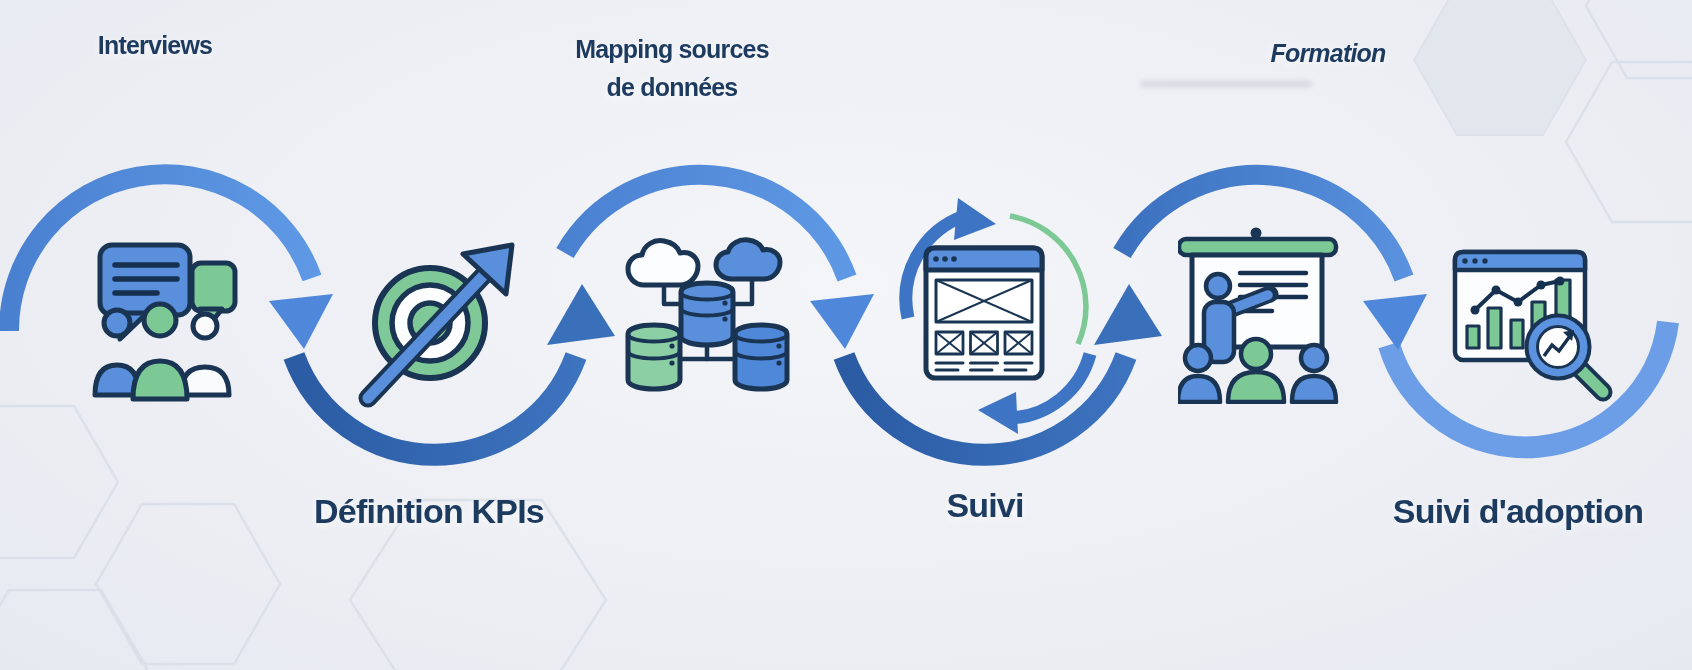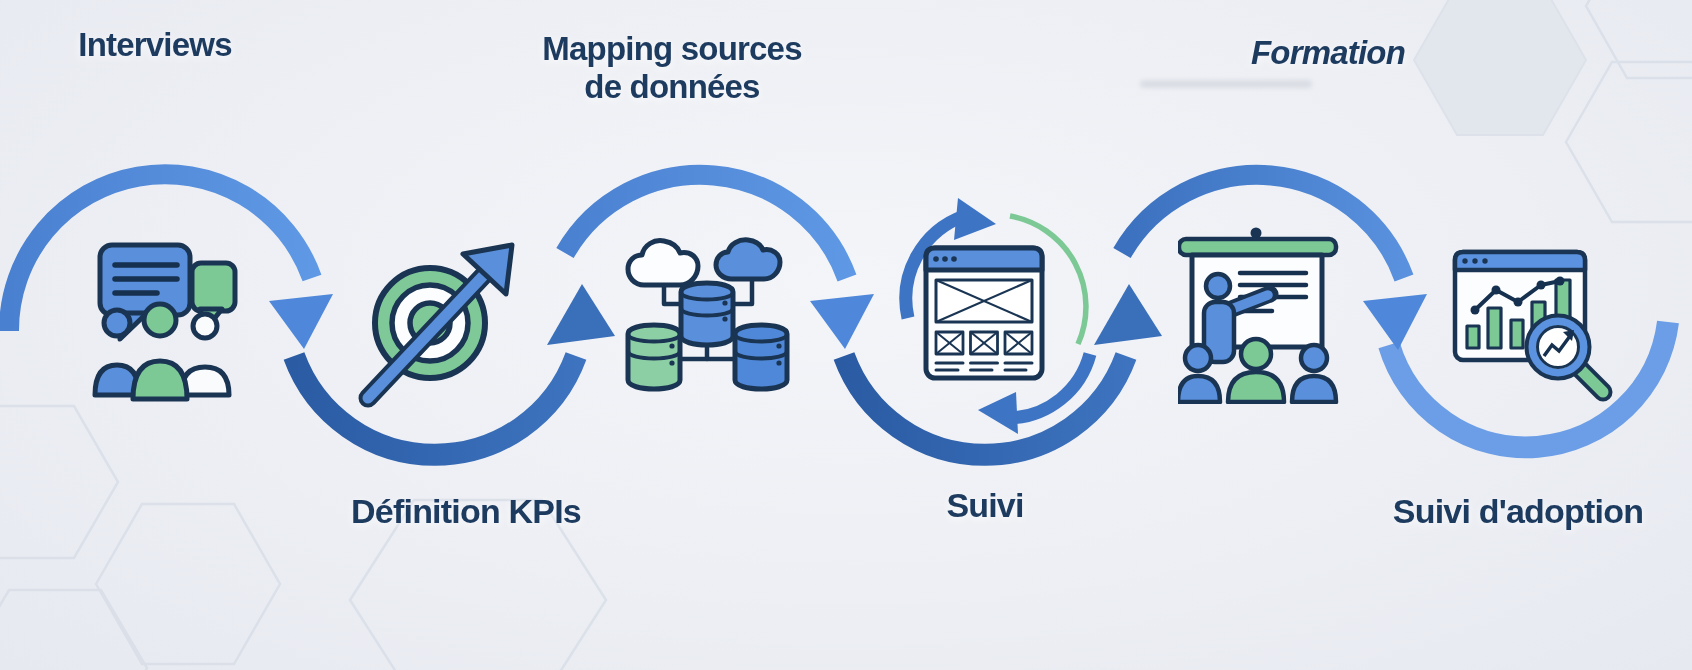--- a/index.html
+++ b/index.html
@@ -10,21 +10,21 @@
     background:radial-gradient(ellipse at 50% 42%, #f3f5f9 0%, #edeff4 55%, #e6e9f0 100%);
     font-family:"Liberation Sans", sans-serif;
   }
   .layer{position:absolute;left:0;top:0;width:100%;height:100%;}
   .label{
     position:absolute;
     transform:translateX(-50%);
     text-align:center;
     color:#1d3a5f;
     font-weight:700;
-    font-size:33px;
+    font-size:25px;
     line-height:38px;
     letter-spacing:-0.8px;
     white-space:nowrap;
     text-shadow:0 2px 8px rgba(255,255,255,0.85);
   }
   .label.bottom{font-size:34px;line-height:38px;}
   .label span{display:block;}
   .icon{position:absolute;}
   .smudge{
     position:absolute;
@@ -265,21 +265,21 @@
     <circle cx="110" cy="121" r="26" fill="none" stroke="#5b93e0" stroke-width="9"></circle>
     <circle cx="110" cy="121" r="31.5" fill="none" stroke="#1a3553" stroke-width="4"></circle>
     <circle cx="110" cy="121" r="20.5" fill="none" stroke="#1a3553" stroke-width="3"></circle>
     <polyline points="96,130 104,119 111,125 122,110" fill="none" stroke="#16314f" stroke-width="3.5"></polyline>
     <polygon points="115,106 126,104 124,115" fill="#16314f"></polygon>
   </svg>
 
   <div class="label" style="left:155px;top:26px;">
     <span>Interviews</span>
   </div>
-  <div class="label bottom" style="left:466px;top:492px;">
+  <div class="label bottom" style="left:429px;top:492px;">
     <span>Définition KPIs</span>
   </div>
   <div class="label" style="left:672px;top:30px;">
     <span>Mapping sources</span>
     <span>de données</span>
   </div>
   <div class="label bottom" style="left:985px;top:486px;">
     <span>Suivi</span>
   </div>
   <div class="label" style="left:1328px;top:34px;font-style:italic;">

